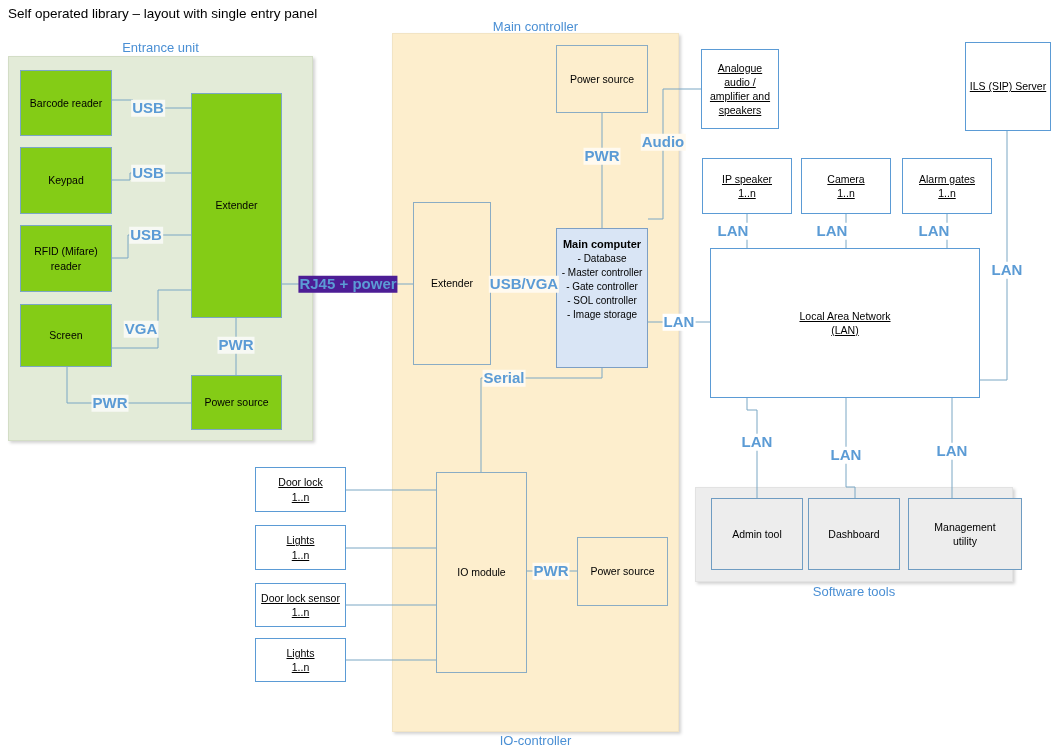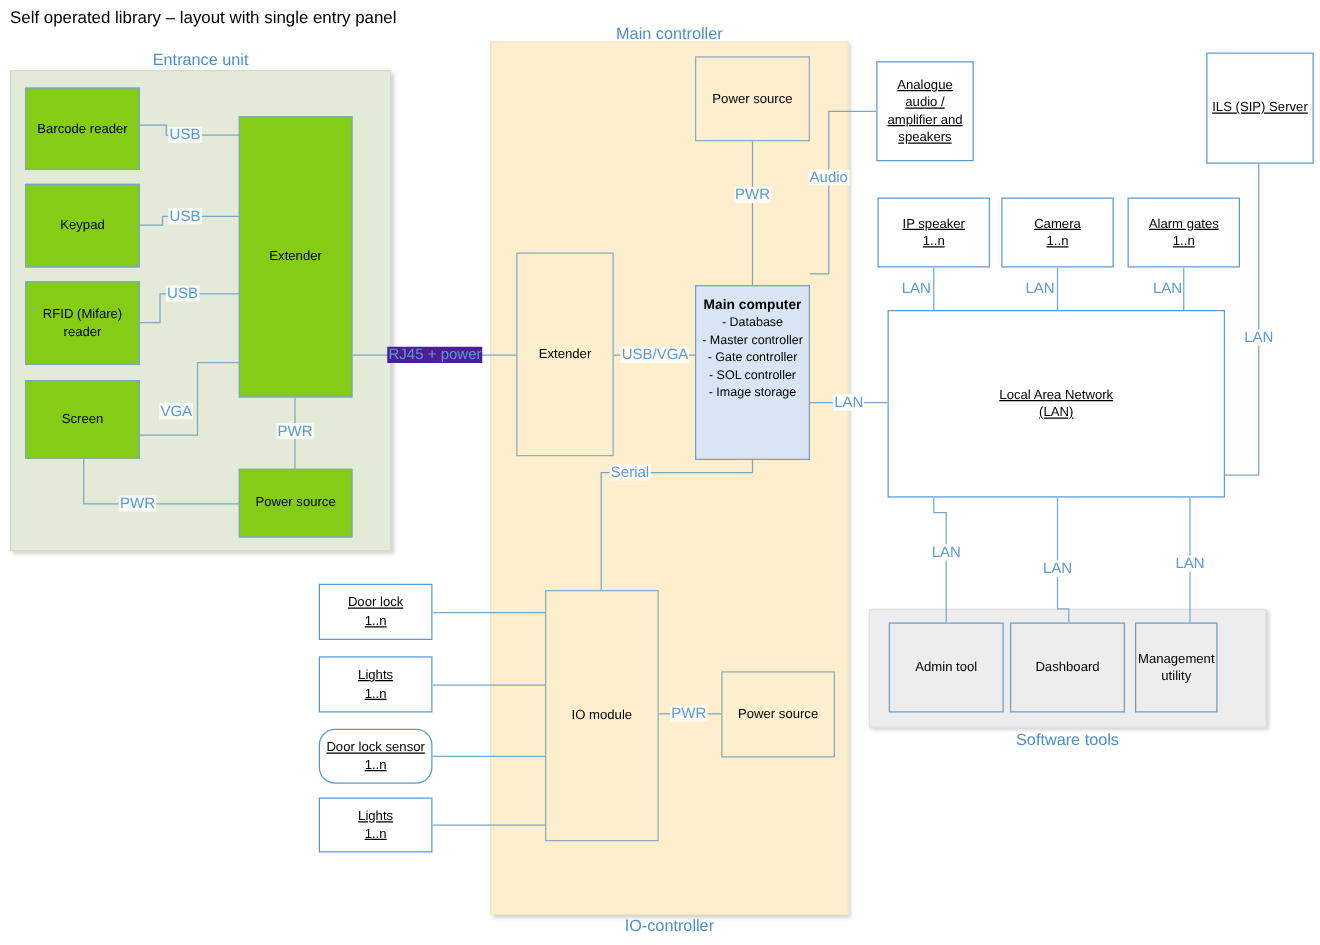--- a/index.html
+++ b/index.html
@@ -82,26 +82,27 @@
   .node-computer {
     background: #d9e5f5;
     border: 1.5px solid #7d9fc4;
     font-size: 10px;
     line-height: 1.4;
   }
   .node-computer b { font-size: 11px; }
   .wire-label {
     position: absolute;
     color: #5b9bd5;
-    font-size: 12px;
+    font-size: 15px;
     background: #ffffff;
     padding: 0 1px;
     white-space: nowrap;
     line-height: 1.1;
     transform: translate(-50%, -50%);
+    font-weight: bold;
   }
   .wire-label.on-green { background: #f7f9f4; }
   .wire-label.on-orange { background: #fffaf0; }
 </style>
 </head>
 <body>
 
 <div id="canvas">
 
   <div class="title">Self operated library – layout with single entry panel</div>
@@ -223,28 +224,28 @@
   <div class="wire-label" style="left:832px; top:231px;">LAN</div>
   <div class="wire-label" style="left:934px; top:231px;">LAN</div>
   <div class="wire-label" style="left:1007px; top:270px;">LAN</div>
 
   <div class="wire-label" style="left:757px; top:442px;">LAN</div>
   <div class="wire-label" style="left:846px; top:455px;">LAN</div>
   <div class="wire-label" style="left:952px; top:451px;">LAN</div>
 
   <div class="node node-grey" style="left:711px; top:498px; width:92px; height:72px;">Admin tool</div>
   <div class="node node-grey" style="left:808px; top:498px; width:92px; height:72px;">Dashboard</div>
-  <div class="node node-grey" style="left:908px; top:498px; width:66px; height:72px; white-space:pre-line;">Management
+  <div class="node node-grey" style="left:908px; top:498px; width:114px; height:72px; white-space:pre-line;">Management
 utility</div>
 
   <div class="node node-white" style="left:255px; top:467px; width:91px; height:45px; white-space:pre-line;">Door lock
 1..n</div>
   <div class="node node-white" style="left:255px; top:525px; width:91px; height:45px; white-space:pre-line;">Lights
 1..n</div>
-  <div class="node node-white" style="left:255px; top:583px; width:91px; height:44px; white-space:pre-line;border-radius:13px;">Door lock sensor
+  <div class="node node-white" style="left:255px; top:583px; width:91px; height:44px; white-space:pre-line;">Door lock sensor
 1..n</div>
   <div class="node node-white" style="left:255px; top:638px; width:91px; height:44px; white-space:pre-line;">Lights
 1..n</div>
 
   <div class="node node-on-orange" style="left:436px; top:472px; width:91px; height:201px;">IO module</div>
   <div class="node node-on-orange" style="left:577px; top:537px; width:91px; height:69px;">Power source</div>
 
   <div class="wire-label on-orange" style="left:551px; top:571px;">PWR</div>
 
 </div>

